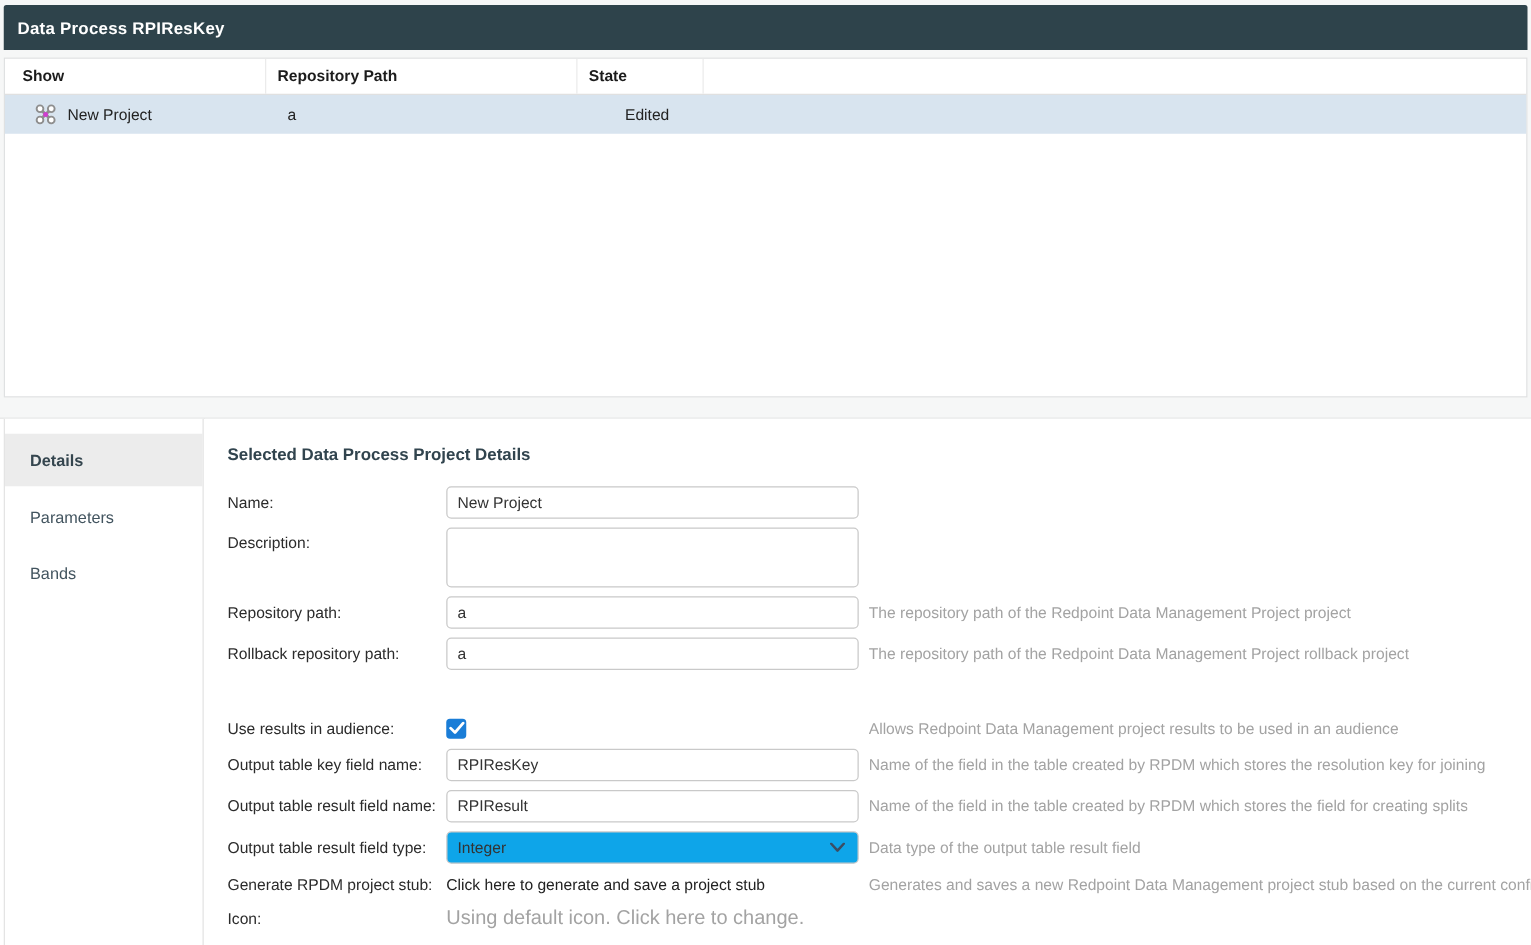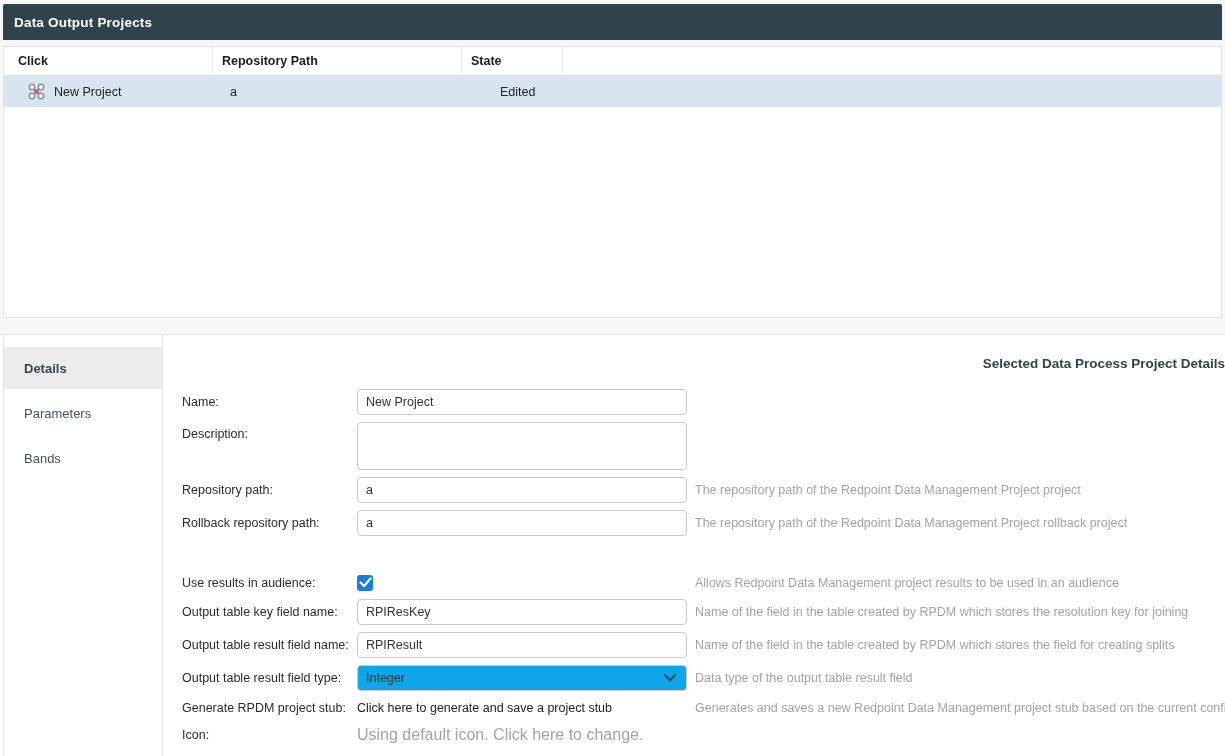--- a/index.html
+++ b/index.html
@@ -33,21 +33,21 @@
   .bottom-panel { position:absolute; left:0; top:334px; width:1225px; height:472px;
     background:#fff; border-top:1px solid #e2e3e4; }
   .sidebar { position:absolute; left:3px; top:0; bottom:0; width:160px; background:#fff;
     border-left:1px solid #e4e4e4; border-right:1px solid #e4e4e4; padding-top:12px; }
   .tab { height:42px; margin-bottom:3px; display:flex; align-items:center; padding-left:20px;
     font-size:13px; color:#42545f; cursor:default; }
   .tab.selected { background:#ececec; font-weight:bold; color:#35464f; }
 
   .detail-form { position:absolute; left:164px; top:0; right:0; bottom:0; background:#fff;
     padding:21px 0 0 18px; }
-  .form-title { font-size:13.5px; font-weight:bold; color:#31444e; margin-bottom:18px;text-align:right; }
+  .form-title { font-size:13.5px; font-weight:bold; color:#31444e; margin-bottom:18px; }
 
   .frow { display:flex; align-items:center; margin-bottom:7px; }
   .frow.top-align { align-items:flex-start; }
   .flabel { width:175px; flex:0 0 175px; font-size:12.5px; color:#2b2b2b; }
   .frow.top-align .flabel { padding-top:5px; }
   .fcontrol { width:330px; flex:0 0 330px; display:flex; align-items:center; }
   .fhint { margin-left:8px; font-size:12.5px; color:#a3a3a3; white-space:nowrap; overflow:hidden; }
 
   input.ftext { width:330px; height:26px; border:1px solid #c9c9c9; border-radius:4px;
     padding:0 8px; font-size:12.5px; color:#333; font-family:"Liberation Sans", sans-serif;
@@ -67,26 +67,26 @@
   .frow.cbrow { min-height:18px;margin-top:38px; }
   .frow.actrow { min-height:20px; }
 
   .action-text { font-size:12.5px; color:#222; cursor:pointer; }
   .muted-action { font-size:16px; color:#a3a3a3; cursor:pointer; }
 </style>
 </head>
 <body>
 
 <div class="app-header">
-  <span class="title">Data Output Projects</span>
+  <span class="title">Data Process RPIResKey</span>
 </div>
 
 <div class="projects-table">
   <div class="thead" id="thead">
-      <div class="th c0">Click</div>
+      <div class="th c0">Show</div>
       <div class="th c1">Repository Path</div>
       <div class="th c2">State</div>
     </div>
   <div id="tbody">
       <div class="trow selected">
         <div class="td c0">
           <span class="proj-icon"><svg viewBox="0 0 17 17" width="17" height="17">
               <path d="M4 4 L13 13 M13 4 L4 13" stroke="#8e8e8e" stroke-width="2.4" stroke-linecap="round" fill="none"></path>
               <circle cx="4" cy="4" r="2.7" fill="#fff" stroke="#8e8e8e" stroke-width="1.5"></circle>
               <circle cx="13" cy="4" r="2.7" fill="#fff" stroke="#8e8e8e" stroke-width="1.5"></circle>

